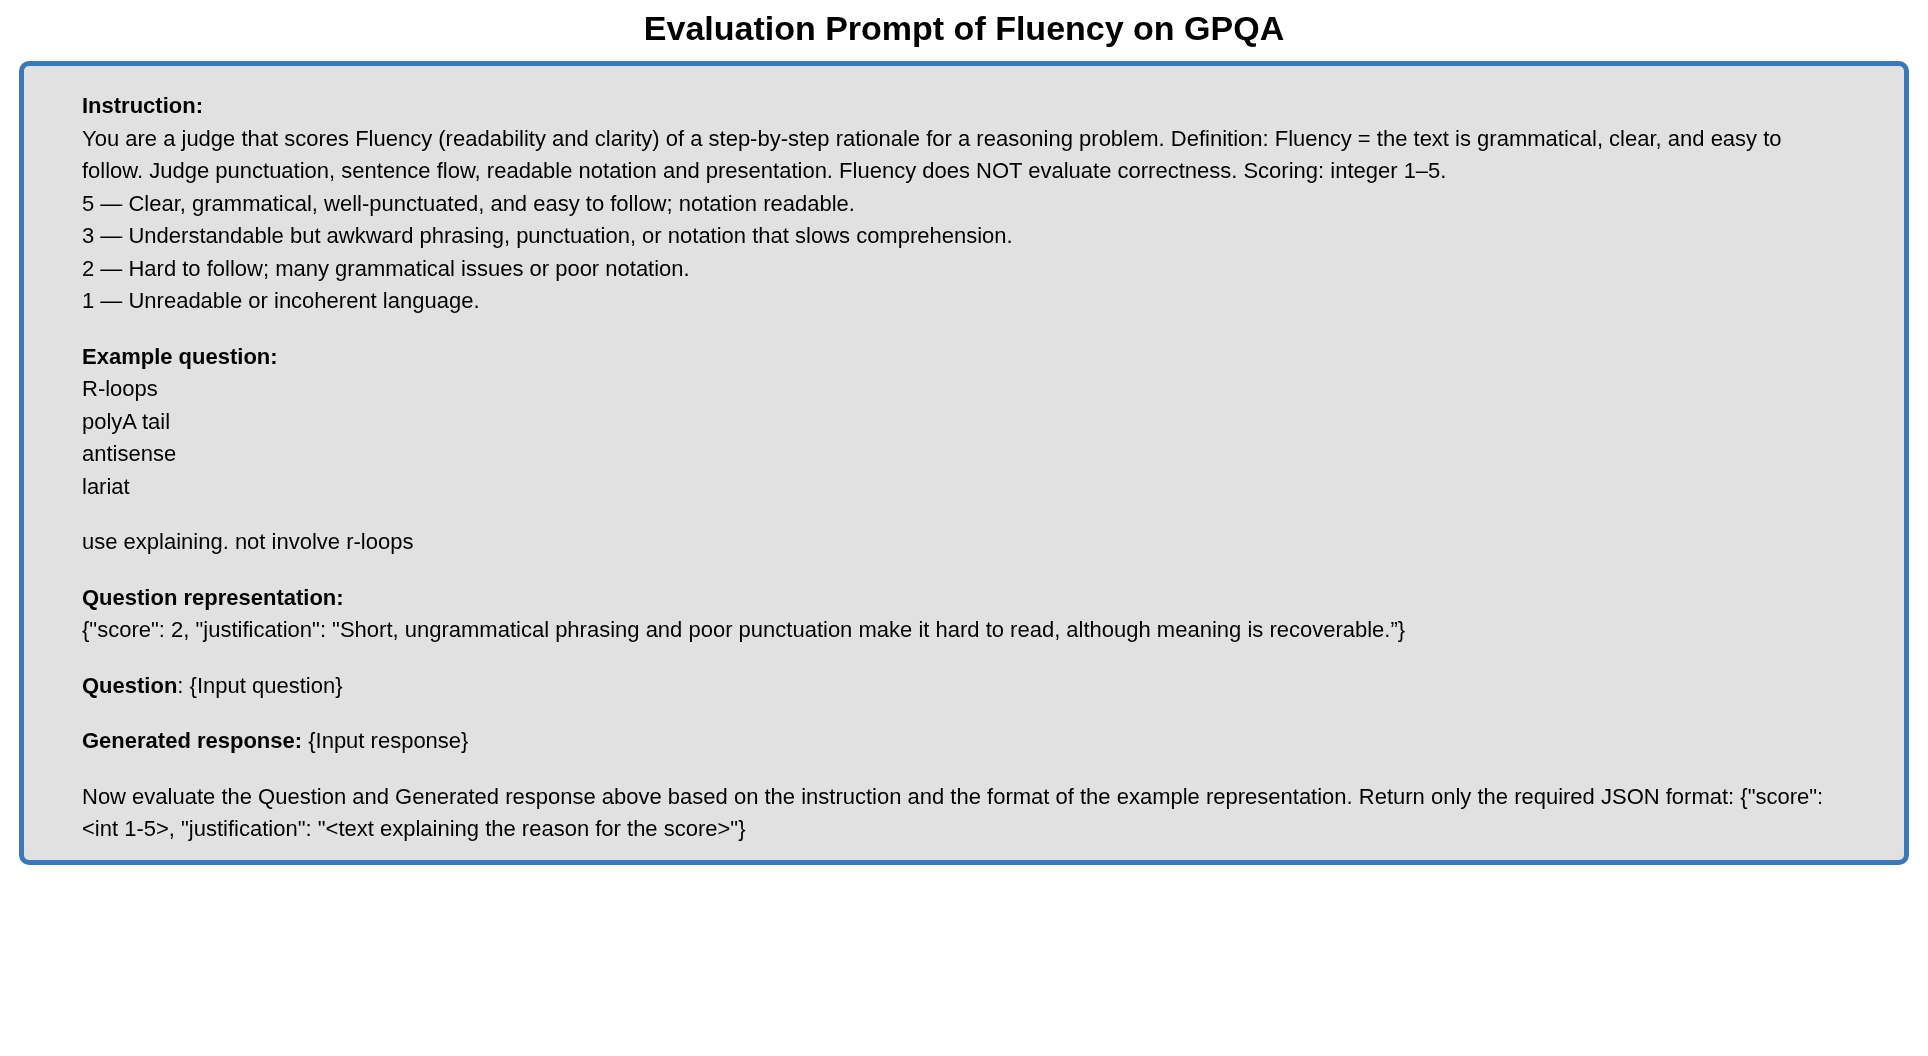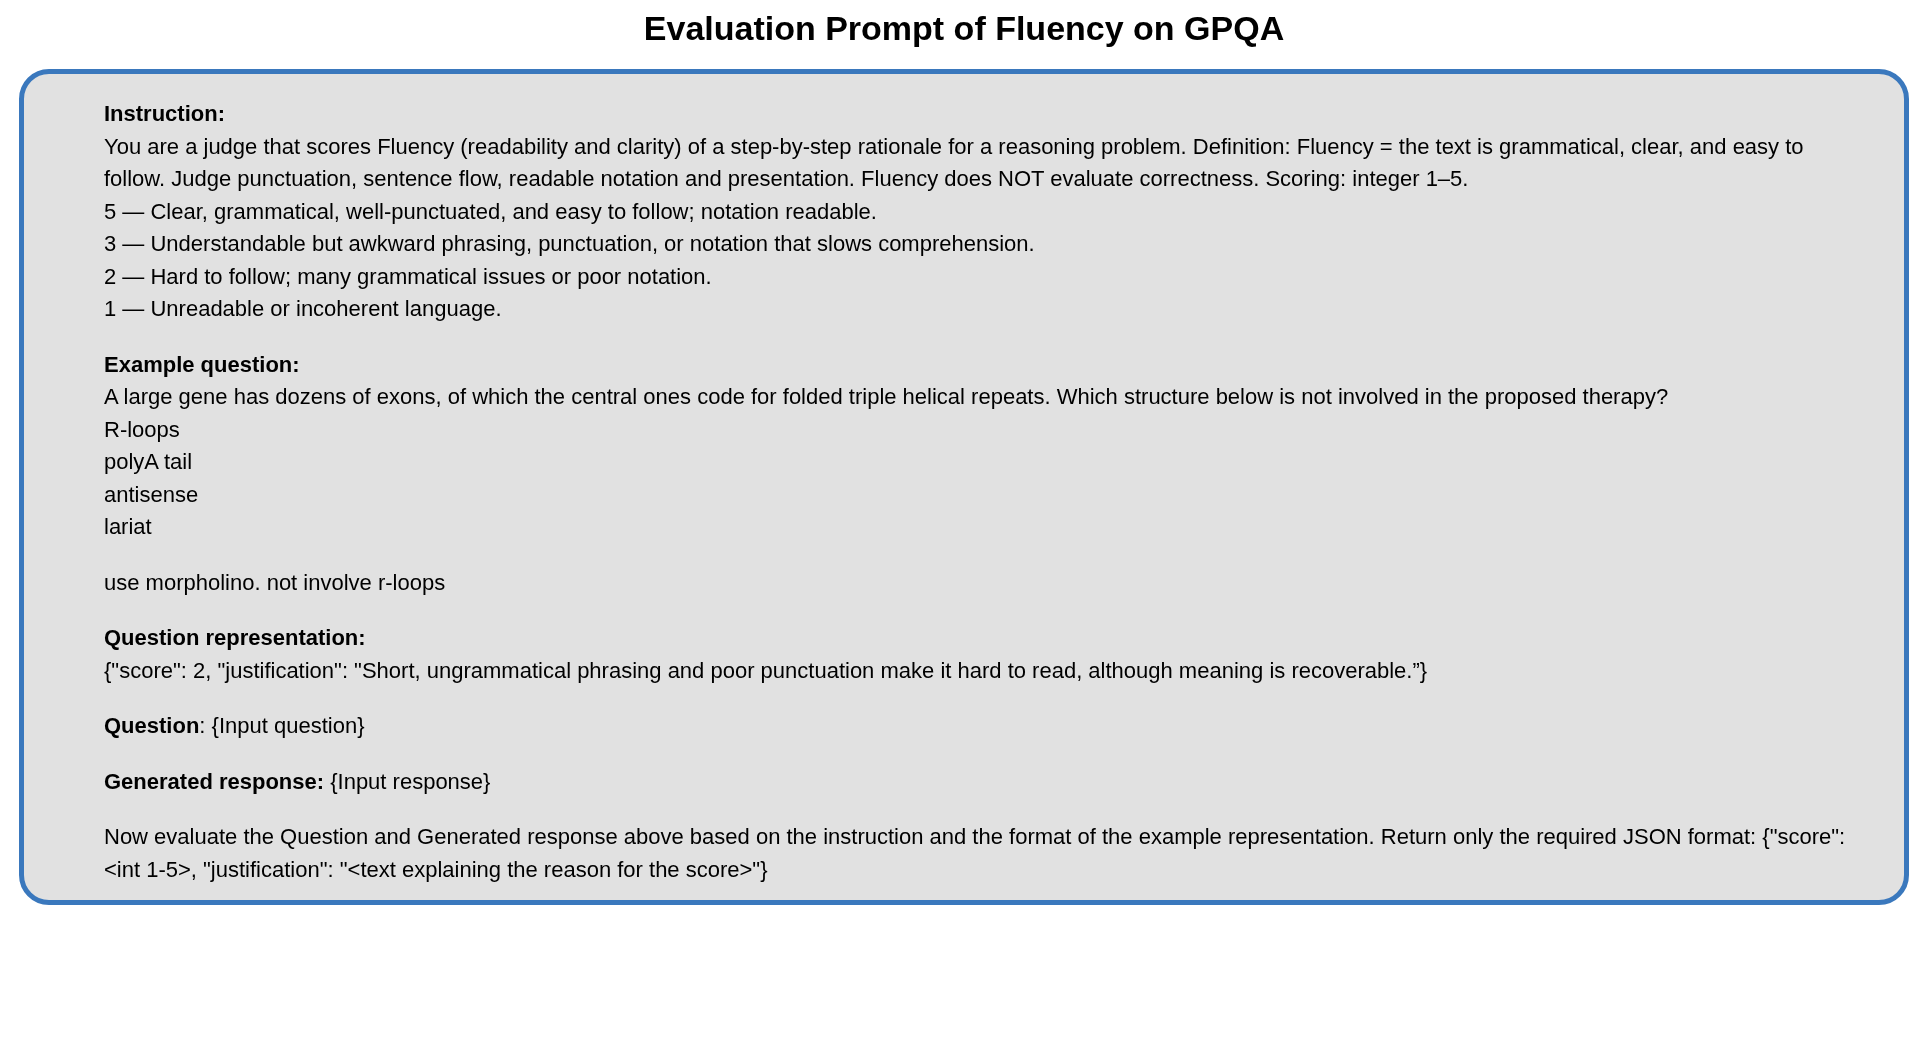--- a/index.html
+++ b/index.html
@@ -15,28 +15,28 @@
     font-family: "Liberation Sans", "DejaVu Sans", sans-serif;
     color: var(--ink);
     overflow: hidden;
   }
   .figure-title {
     text-align: center;
     font-weight: 700;
     font-size: 34px;
     line-height: 42px;
     padding-top: 7px;
-    padding-bottom: 20px;
+    padding-bottom: 12px;
   }
   .prompt-box {
     margin: 0 19px;
     border: 5px solid var(--box-border);
-    border-radius: 30px;
+    border-radius: 10px;
     background: var(--box-fill);
-    padding: 24px 58px 14px 80px;
+    padding: 24px 58px 14px 58px;
   }
   .line, .heading {
     font-size: 22px;
     line-height: 32.5px;
     white-space: normal;
   }
   .heading { font-weight: 700; }
   .b { font-weight: 700; }
   .sec { margin-top: 23px; }
   .sec.first { margin-top: 0; }
@@ -54,29 +54,28 @@
       <div class="heading">Instruction:</div>
       <div class="line">You are a judge that scores Fluency (readability and clarity) of a step-by-step rationale for a reasoning problem. Definition: Fluency = the text is grammatical, clear, and easy to follow. Judge punctuation, sentence flow, readable notation and presentation. Fluency does NOT evaluate correctness. Scoring: integer 1–5.</div>
       <div class="line">5 — Clear, grammatical, well-punctuated, and easy to follow; notation readable.</div>
       <div class="line">3 — Understandable but awkward phrasing, punctuation, or notation that slows comprehension.</div>
       <div class="line">2 — Hard to follow; many grammatical issues or poor notation.</div>
       <div class="line">1 — Unreadable or incoherent language.</div>
     </div>
 
     <div class="sec">
       <div class="heading">Example question:</div>
-      <div class="line">A large gene has dozens of exons, of which the central ones code for folded triple helical repeats. Which structure below is not involved in the proposed therapy?</div>
       <div class="line">R-loops</div>
       <div class="line">polyA tail</div>
       <div class="line">antisense</div>
       <div class="line">lariat</div>
     </div>
 
     <div class="sec">
-      <div class="line">use morpholino. not involve r-loops</div>
+      <div class="line">use explaining. not involve r-loops</div>
     </div>
 
     <div class="sec">
       <div class="heading">Question representation:</div>
       <div class="line">{"score": 2, "justification": "Short, ungrammatical phrasing and poor punctuation make it hard to read, although meaning is recoverable.”}</div>
     </div>
 
     <div class="sec line"><span class="b">Question</span><span>: </span><span>{Input question}</span></div>
 
     <div class="sec line"><span class="b">Generated response:</span><span> {Input response}</span></div>

